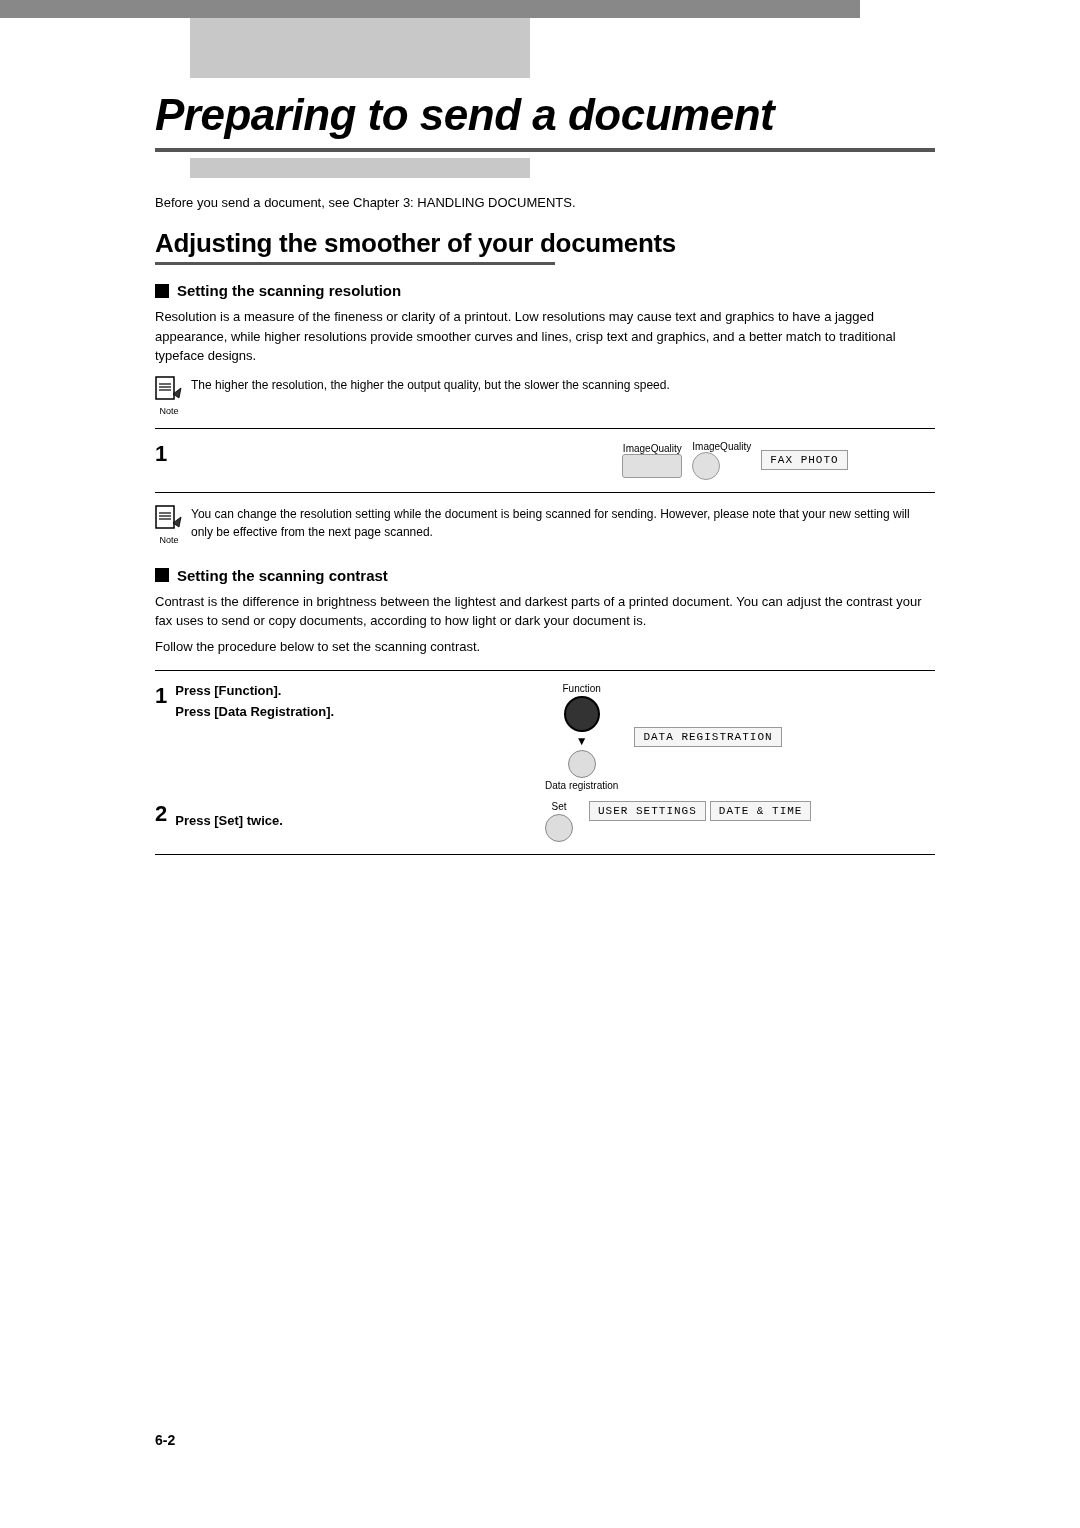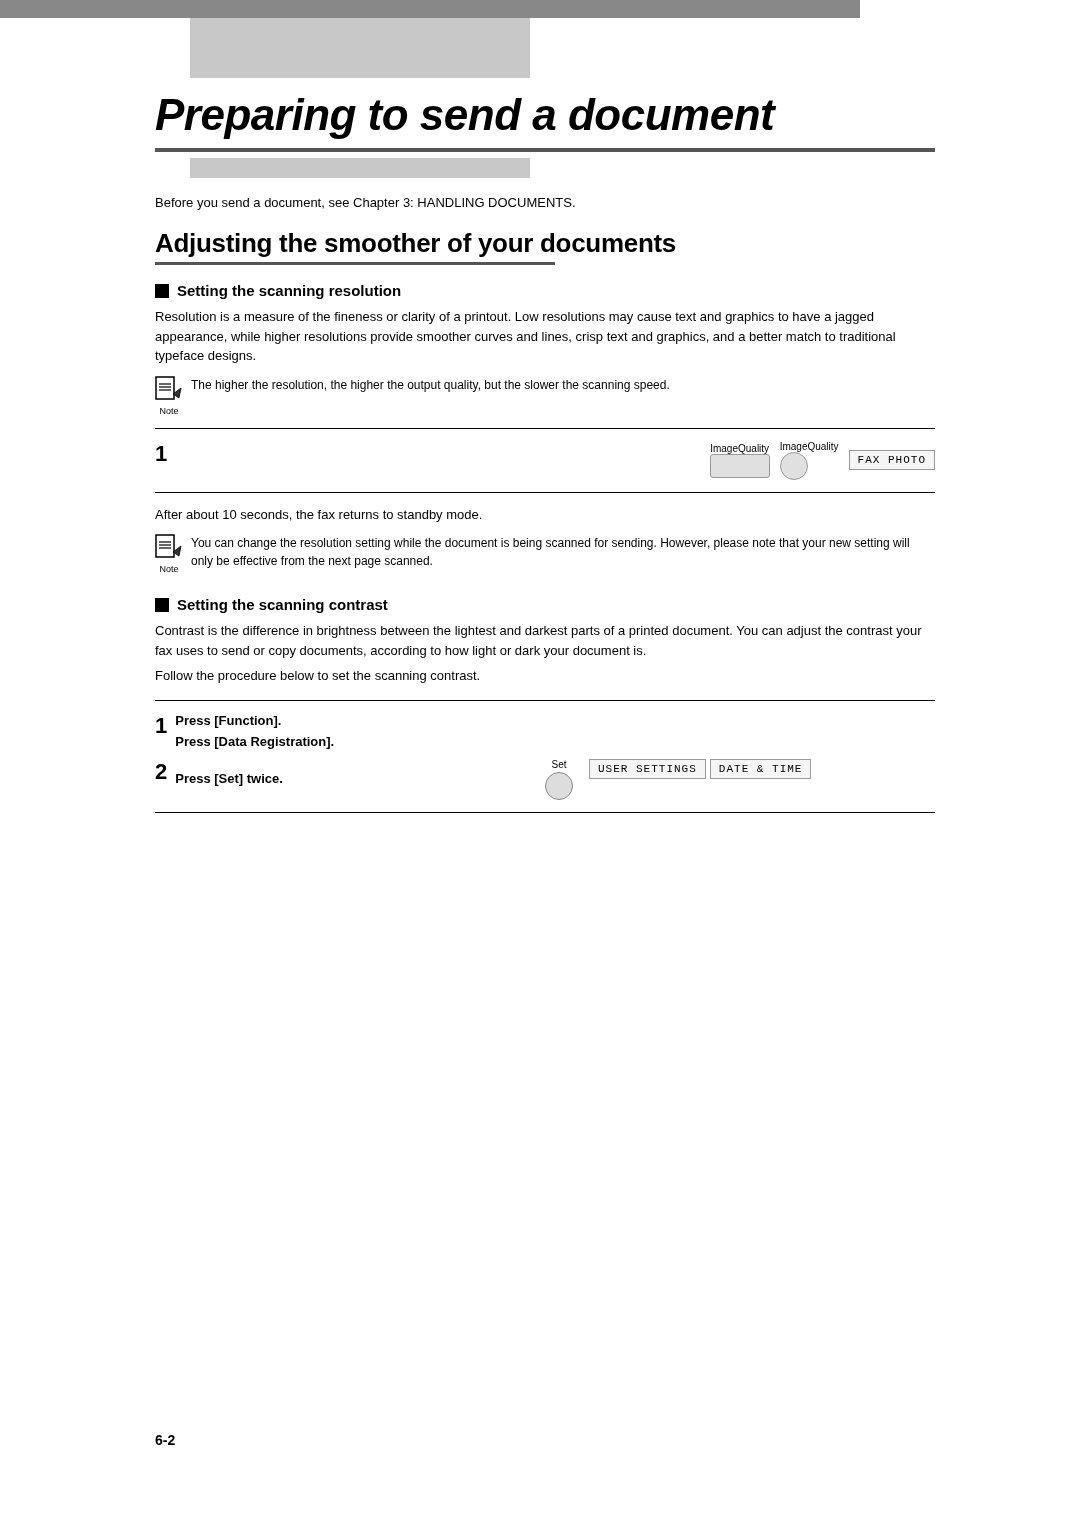--- a/index.html
+++ b/index.html
@@ -186,21 +186,21 @@
     }
 
     .step-left {
       flex: 0 0 360px;
     }
 
     .step-right {
       flex: 1;
       display: flex;
       flex-direction: column;
-      align-items: flex-end;
+      align-items: center;
       gap: 4px;
     }
 
     
     .func-button {
       width: 36px;
       height: 36px;
       background: #333;
       border-radius: 50%;
       border: 2px solid #000;
@@ -322,21 +322,20 @@
             <div>
               <div class="iq-label">ImageQuality</div>
               <div class="iq-button-circle"></div>
             </div>
             <div class="lcd-box">FAX PHOTO</div>
           </div>
         </div>
       </div>
       <hr class="step-separator">
 
-      <p style="margin-top:6px;font-size:13px;">After about 10 seconds, the fax returns to standby mode.</p>
 
       <div class="note-section" style="margin-top:10px;">
         <div style="display:flex;flex-direction:column;align-items:center;flex-shrink:0;">
           <svg width="28" height="28" viewBox="0 0 28 28">
             <rect x="1" y="1" width="18" height="22" fill="none" stroke="#000" stroke-width="1.5"></rect>
             <line x1="4" y1="8" x2="16" y2="8" stroke="#000" stroke-width="1.2"></line>
             <line x1="4" y1="11" x2="16" y2="11" stroke="#000" stroke-width="1.2"></line>
             <line x1="4" y1="14" x2="16" y2="14" stroke="#000" stroke-width="1.2"></line>
             <path d="M18 18 L26 12 L24 22 Z" fill="#333" stroke="#000" stroke-width="0.8"></path>
           </svg>
@@ -359,20 +358,32 @@
       <div class="step-row">
         <div class="step-left">
           <div style="display:flex;align-items:flex-start;gap:8px;">
             <span class="step-number">1</span>
             <div>
               <div class="bold-instruction">Press [Function].</div>
               <div class="bold-instruction" style="margin-top:6px;">Press [Data Registration].</div>
             </div>
           </div>
         </div>
+        <div class="step-right" style="align-items:flex-start;padding-left:10px;">
+          <div style="display:flex;align-items:center;gap:16px;">
+            <div style="display:flex;flex-direction:column;align-items:center;gap:2px;">
+              <div class="button-label">Function</div>
+              <div class="func-button"></div>
+              <div class="arrow-down">▼</div>
+              <div class="small-circle"></div>
+              <div class="button-label">Data registration</div>
+            </div>
+            <div class="lcd-box">DATA REGISTRATION</div>
+          </div>
+        </div>
       </div>
 
       <div class="step-row" style="margin-top:10px;">
         <div class="step-left">
           <div style="display:flex;align-items:flex-start;gap:8px;">
             <span class="step-number">2</span>
             <div class="bold-instruction" style="margin-top:12px;">Press [Set] twice.</div>
           </div>
         </div>
         <div class="step-right" style="align-items:flex-start;padding-left:10px;">

